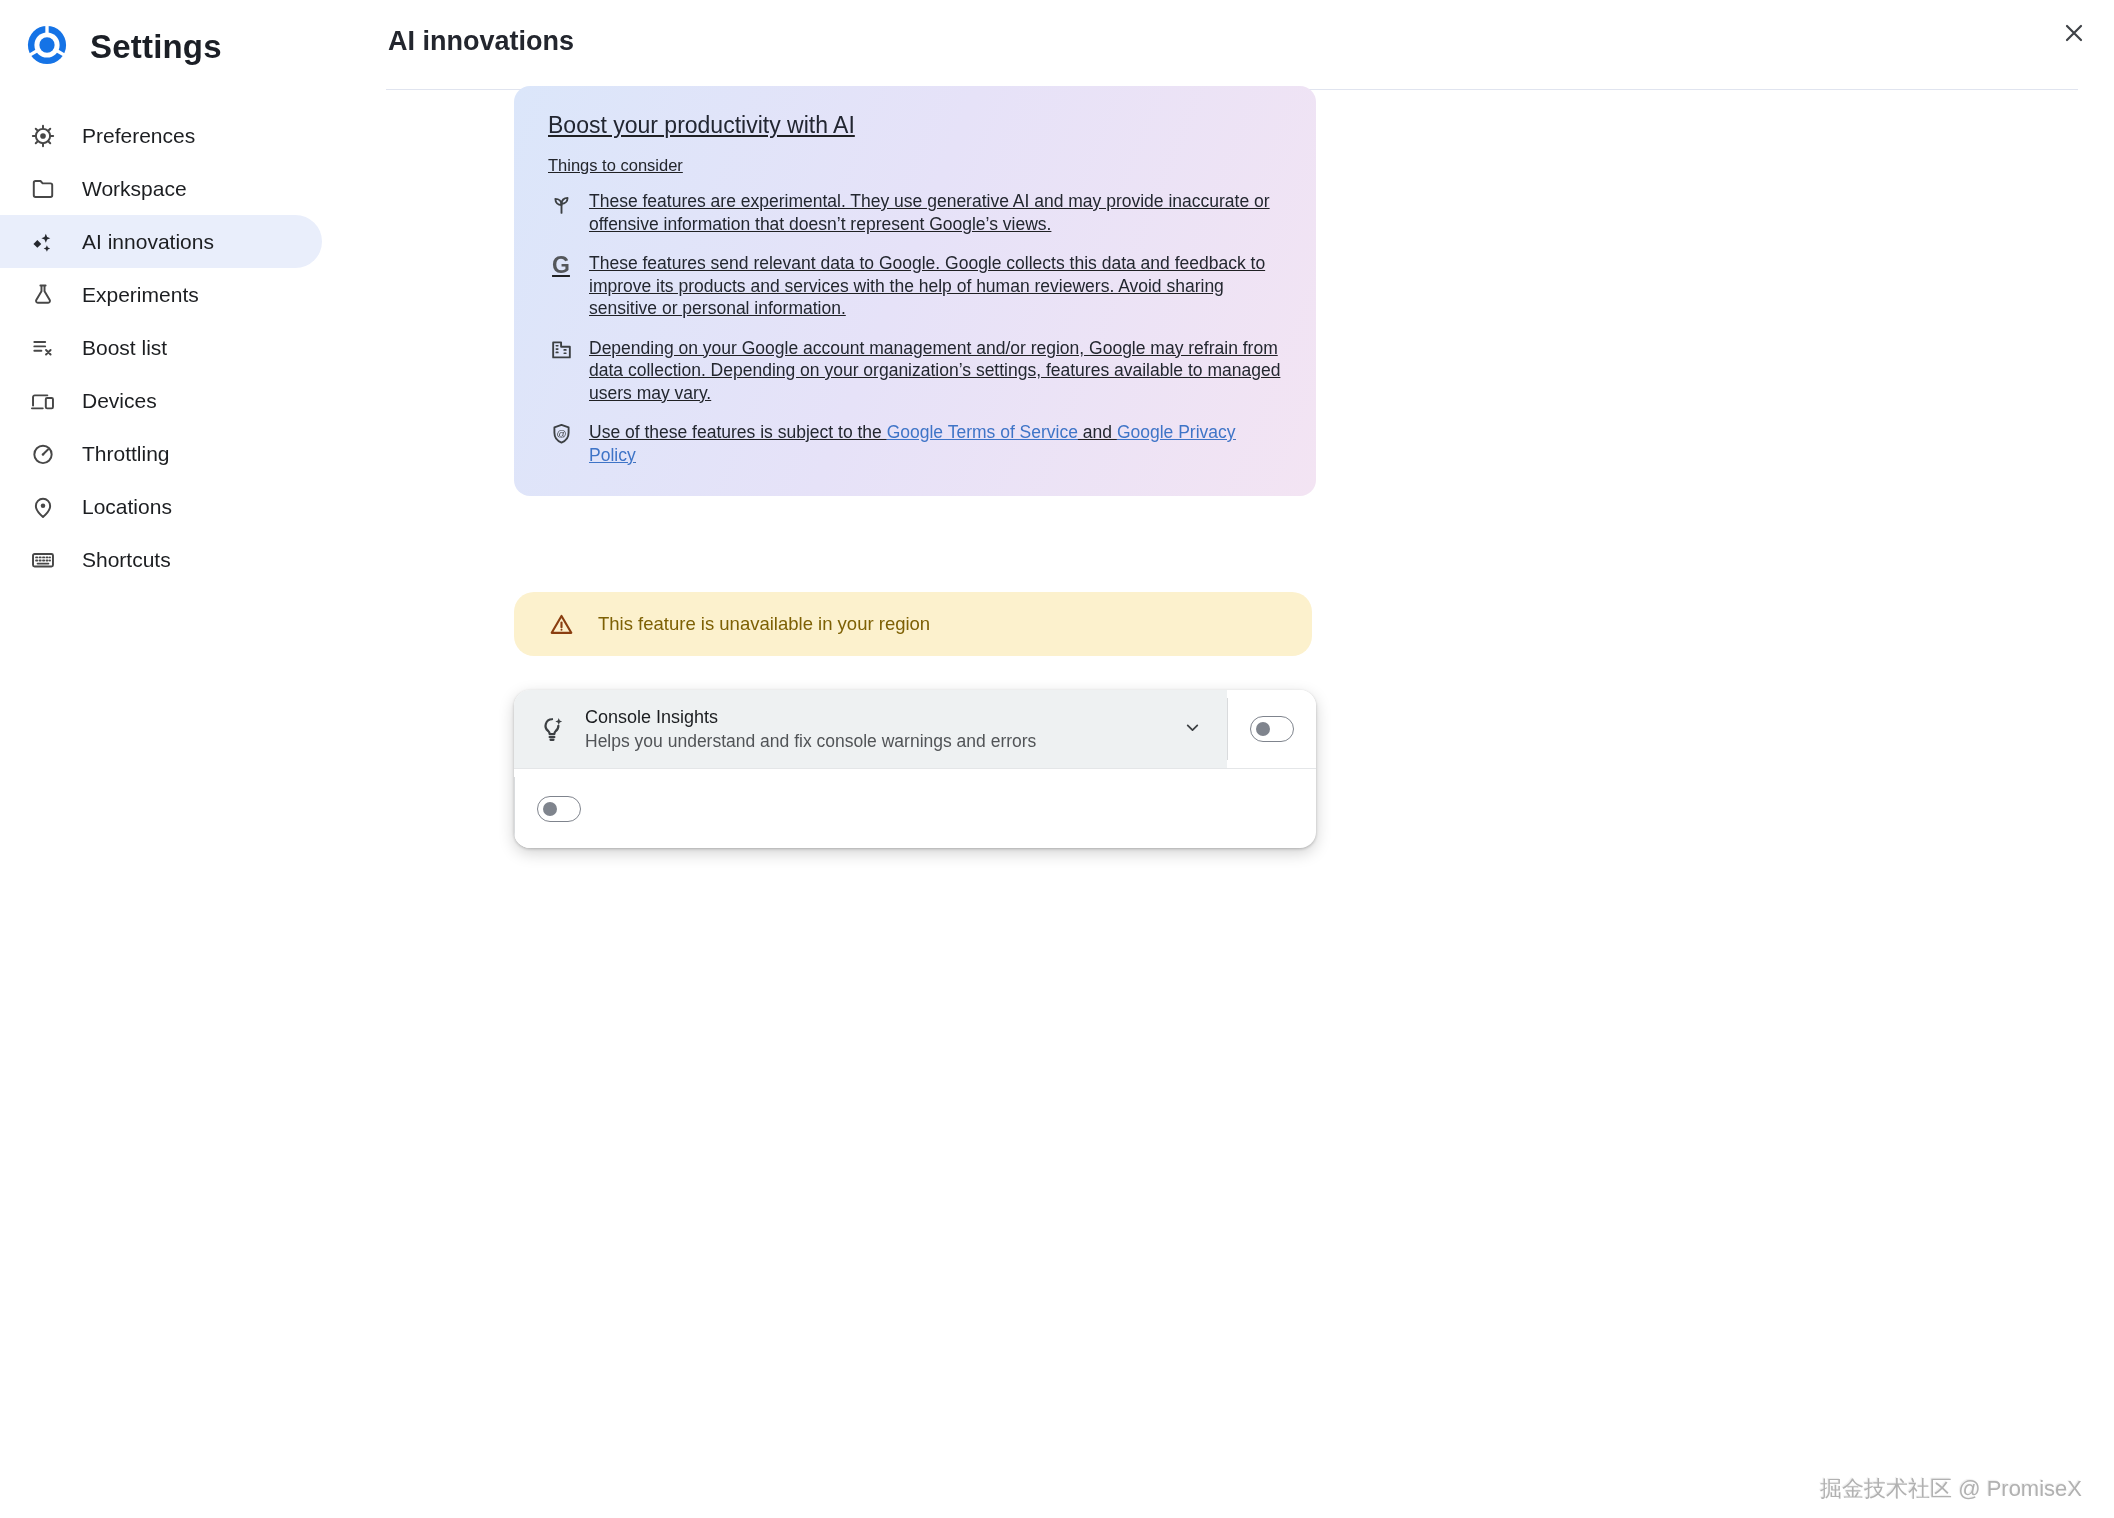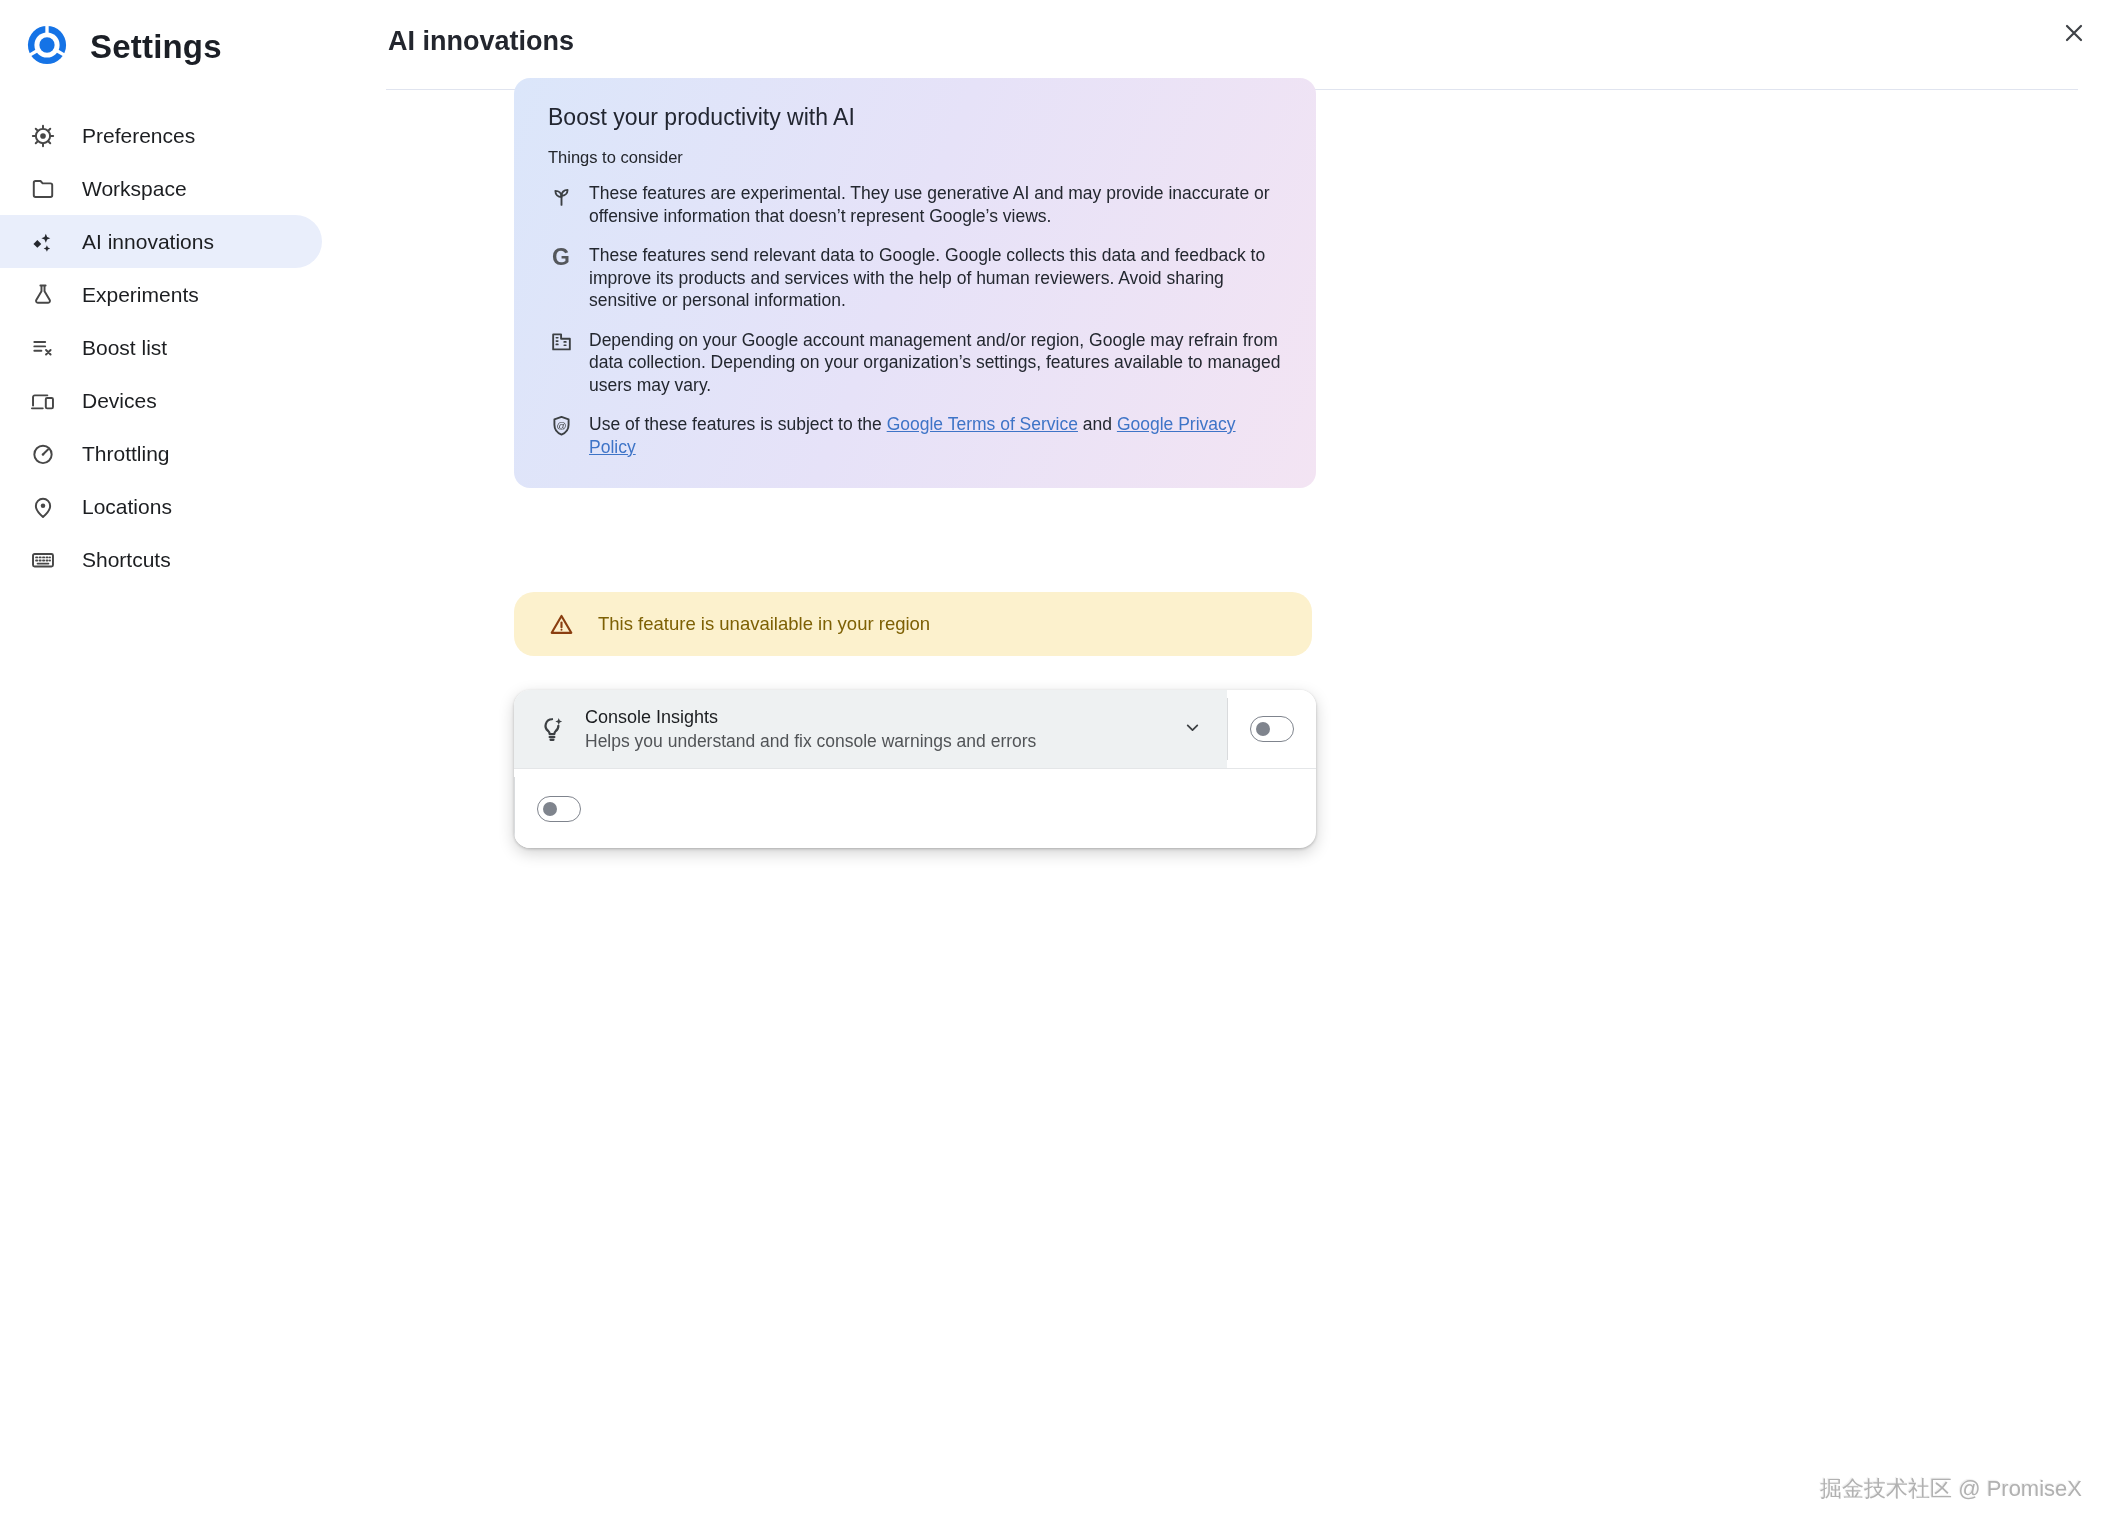--- a/index.html
+++ b/index.html
@@ -18,23 +18,23 @@
   .nav-icon svg { width:26px; height:26px; }
 
   
   .page-title { position:absolute; left:388px; top:26px; font-size:27px; color:#23262e; }
   .header-divider { position:absolute; left:386px; right:36px; top:89px; height:1px; background:#e0e4ef; }
   .close-btn { position:absolute; top:18px; right:24px; width:32px; height:32px; border:none; background:transparent;
     color:#3f4247; cursor:pointer; display:flex; align-items:center; justify-content:center; }
   .close-btn svg { width:24px; height:24px; }
 
   
-  .info-card { position:absolute; left:514px; top:78px; width:802px; border-radius:16px;
+  .info-card { position:absolute; left:514px; top:86px; width:802px; border-radius:16px;
     padding:26px 32px 30px 34px;
-    background:linear-gradient(112deg,#dbe6fa 0%,#e6e2f8 48%,#f3e4f3 100%); }
+    background:linear-gradient(112deg,#dbe6fa 0%,#e6e2f8 48%,#f3e4f3 100%);text-decoration:underline; }
   .info-title { font-size:23px; color:#222631; margin-bottom:17px; font-weight:400; }
   .info-subtitle { font-size:16.5px; color:#23262c; margin-bottom:15px; }
   .info-list { list-style:none; display:flex; flex-direction:column; gap:17px; }
   .info-item { display:flex; gap:15px; }
   .b-icon { width:26px; height:26px; flex:none; color:#3c4043; margin-top:0; display:flex; align-items:center; justify-content:center; }
   .b-icon svg { width:25px; height:25px; }
   .g-glyph { font-size:23px; font-weight:700; color:#54575b; line-height:1; }
   .b-text { font-size:17.5px; line-height:22.5px; color:#23272f; max-width:700px; }
   .b-text a { color:#3e74c7; text-decoration:underline; cursor:pointer; }
 

